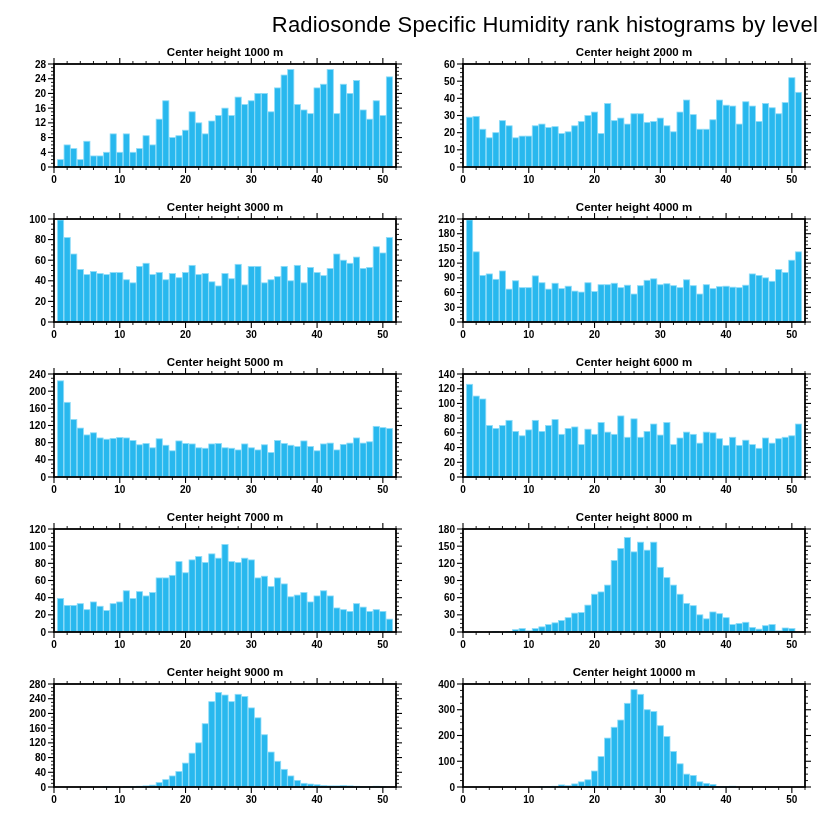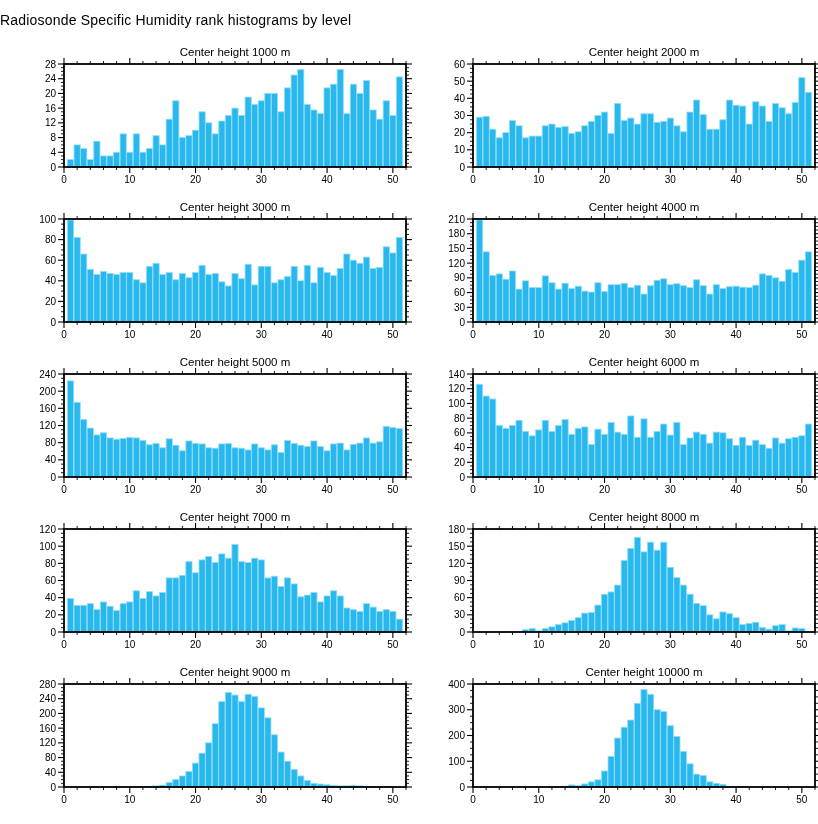--- a/index.html
+++ b/index.html
@@ -10,37 +10,38 @@
   }
   #page {
     width: 818px;
     height: 824px;
     background: #ffffff;
     position: relative;
     overflow: hidden;
   }
   #main-title {
     width: 818px;
-    text-align: left;
+    text-align: right;
     padding-top: 12px;
-    font-size: 14px;
+    font-size: 22px;
     color: #000000;
     letter-spacing: 0.2px;
   }
   #charts-grid {
     display: grid;
     grid-template-columns: 409px 409px;
     grid-template-rows: repeat(5, 155px);
     margin-top: 4px;
   }
   figure.panel {
-    margin: 12px;
+    margin: 2px;
     padding: 0;
     width: 409px;
     height: 155px;
+    font-weight: bold;
   }
   svg text {
     font-family: "Liberation Sans", sans-serif;
     fill: #000000;
   }
 </style>
 </head>
 <body>
 
 <div id="page">

